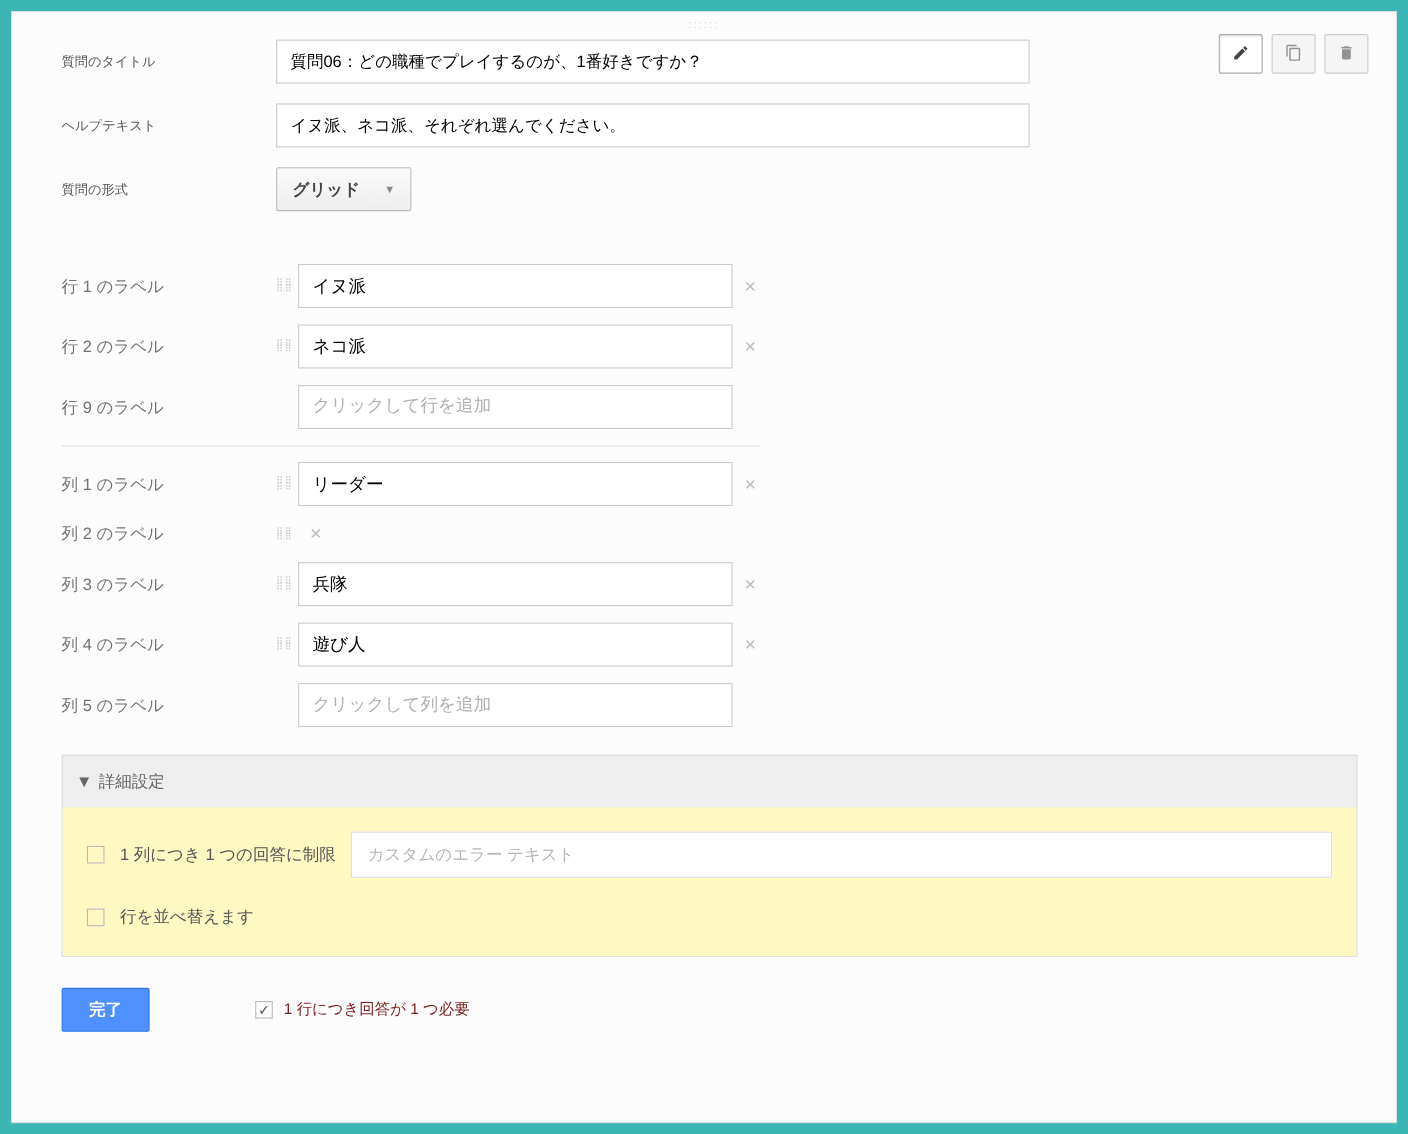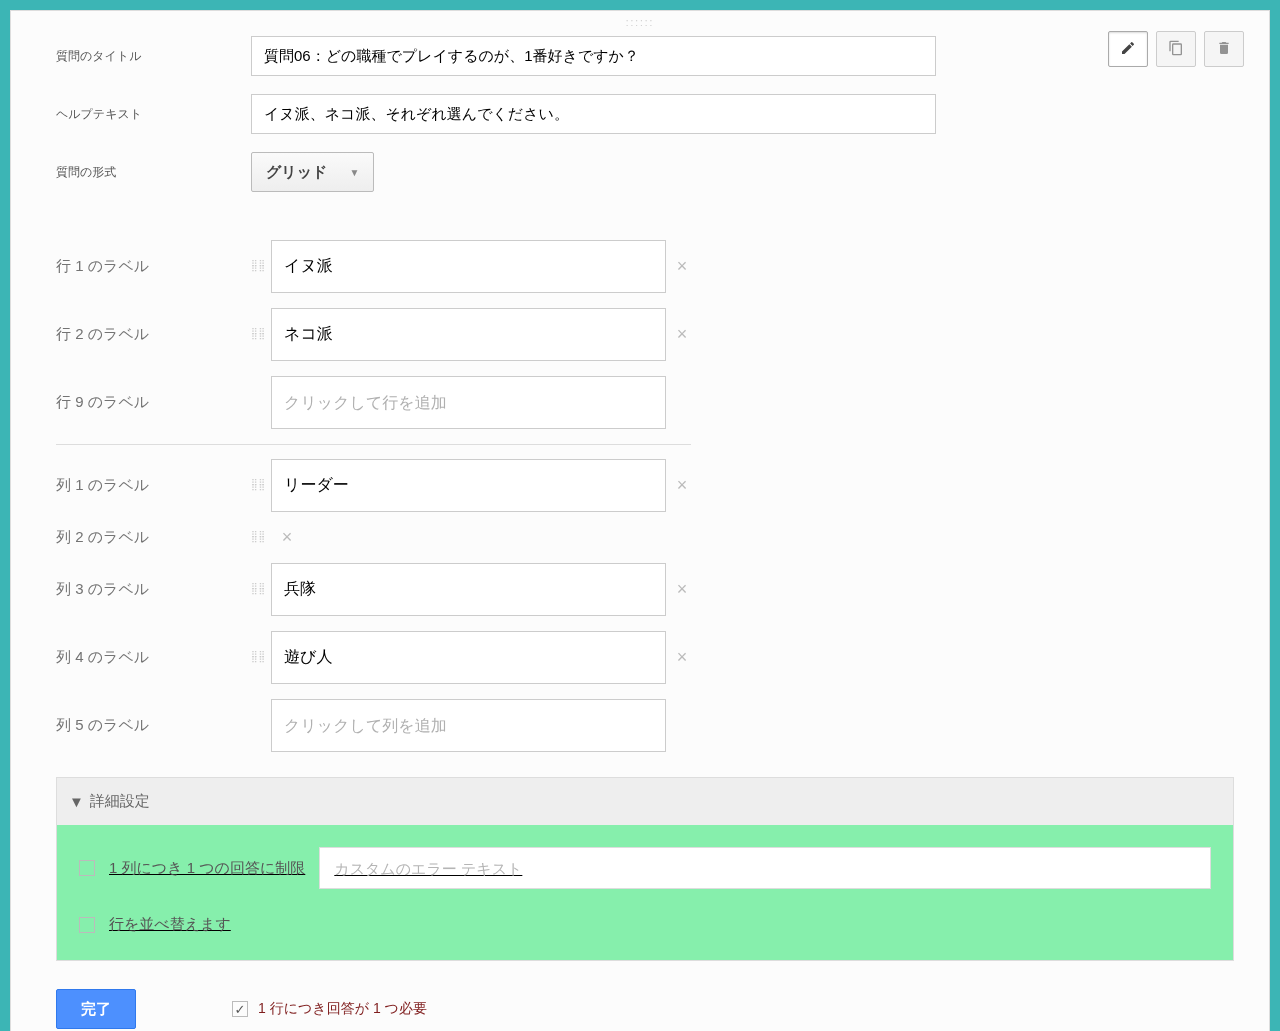--- a/index.html
+++ b/index.html
@@ -100,21 +100,21 @@
       color: #ccc;
       font-size: 9px;
       line-height: 5px;
       letter-spacing: 1px;
       margin-right: 6px;
       cursor: grab;
     }
     .drag-spacer { width:20px; }
     .item-input {
       width: 395px;
-      height: 53px;
+      height: 40px;
       border: 1px solid #ccc;
       padding: 0 12px;
       font-size: 16px;
       font-family: inherit;
     }
     .item-input::placeholder { color: #b0b0b0; }
     .remove-x {
       width: 24px;
       text-align: center;
       color: #bbb;
@@ -136,23 +136,22 @@
     .advanced-header {
       padding: 14px 12px;
       color: #666;
       font-size: 15px;
       cursor: pointer;
       display: flex;
       align-items: center;
       gap: 6px;
     }
     .advanced-body {
-      background: #86efac;
+      background: #fef9c3;
       padding: 22px 22px 26px 22px;
-      text-decoration: underline;
     }
     .adv-row {
       display: flex;
       align-items: center;
       gap: 14px;
       margin-bottom: 26px;
     }
     .checkbox {
       width: 16px;
       height: 16px;

